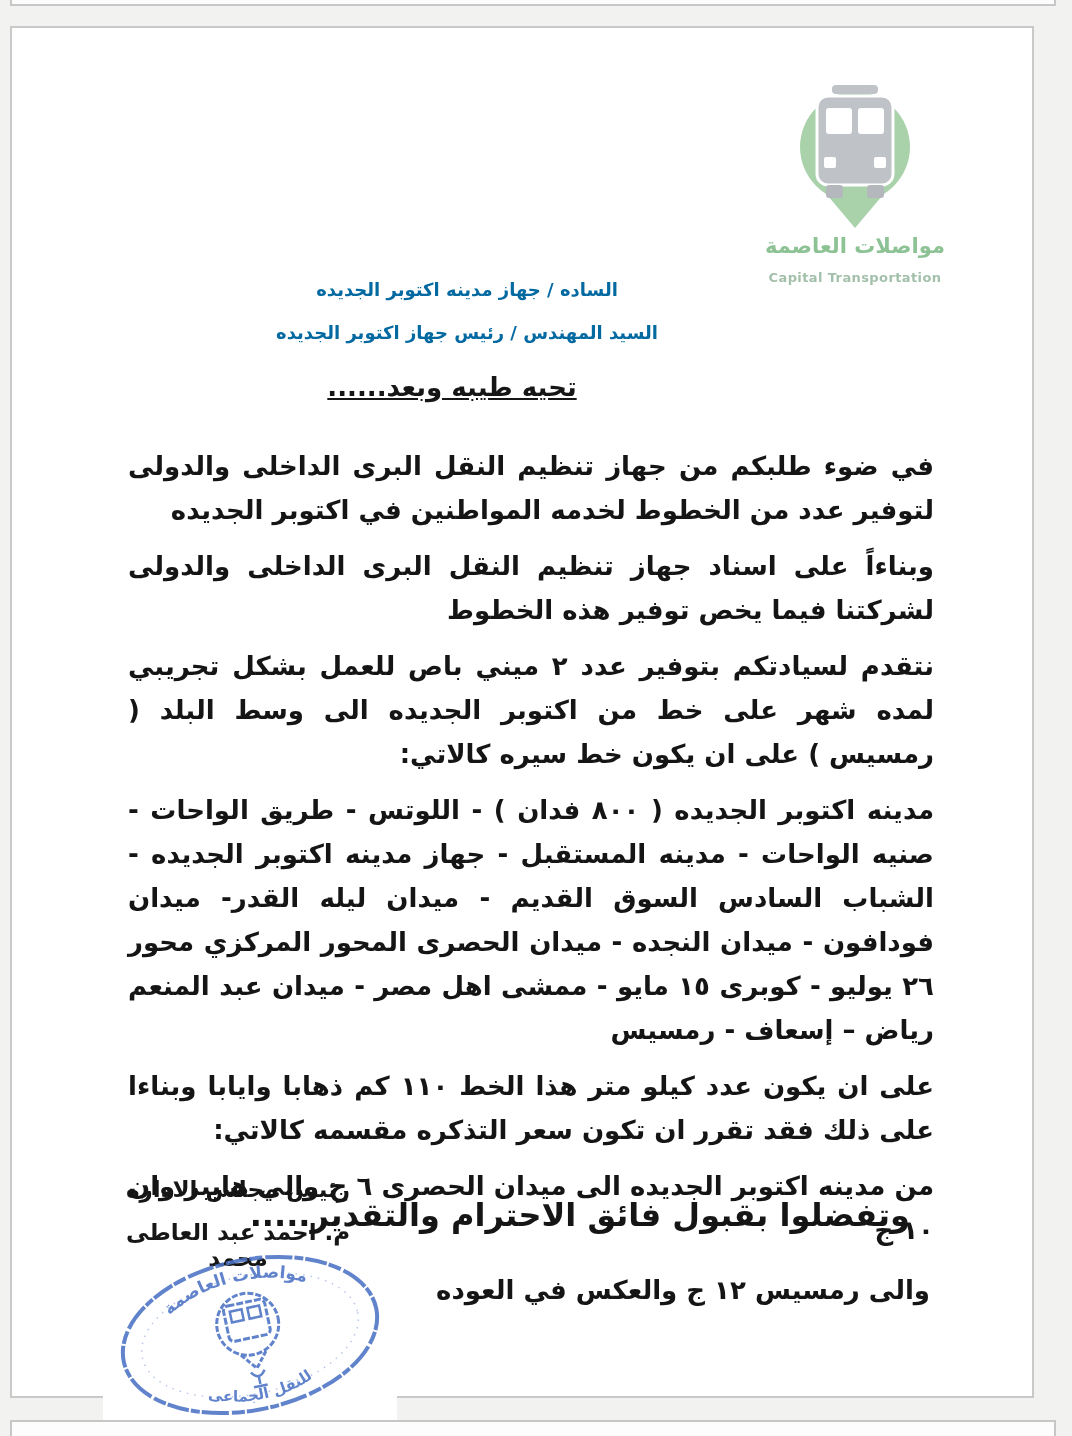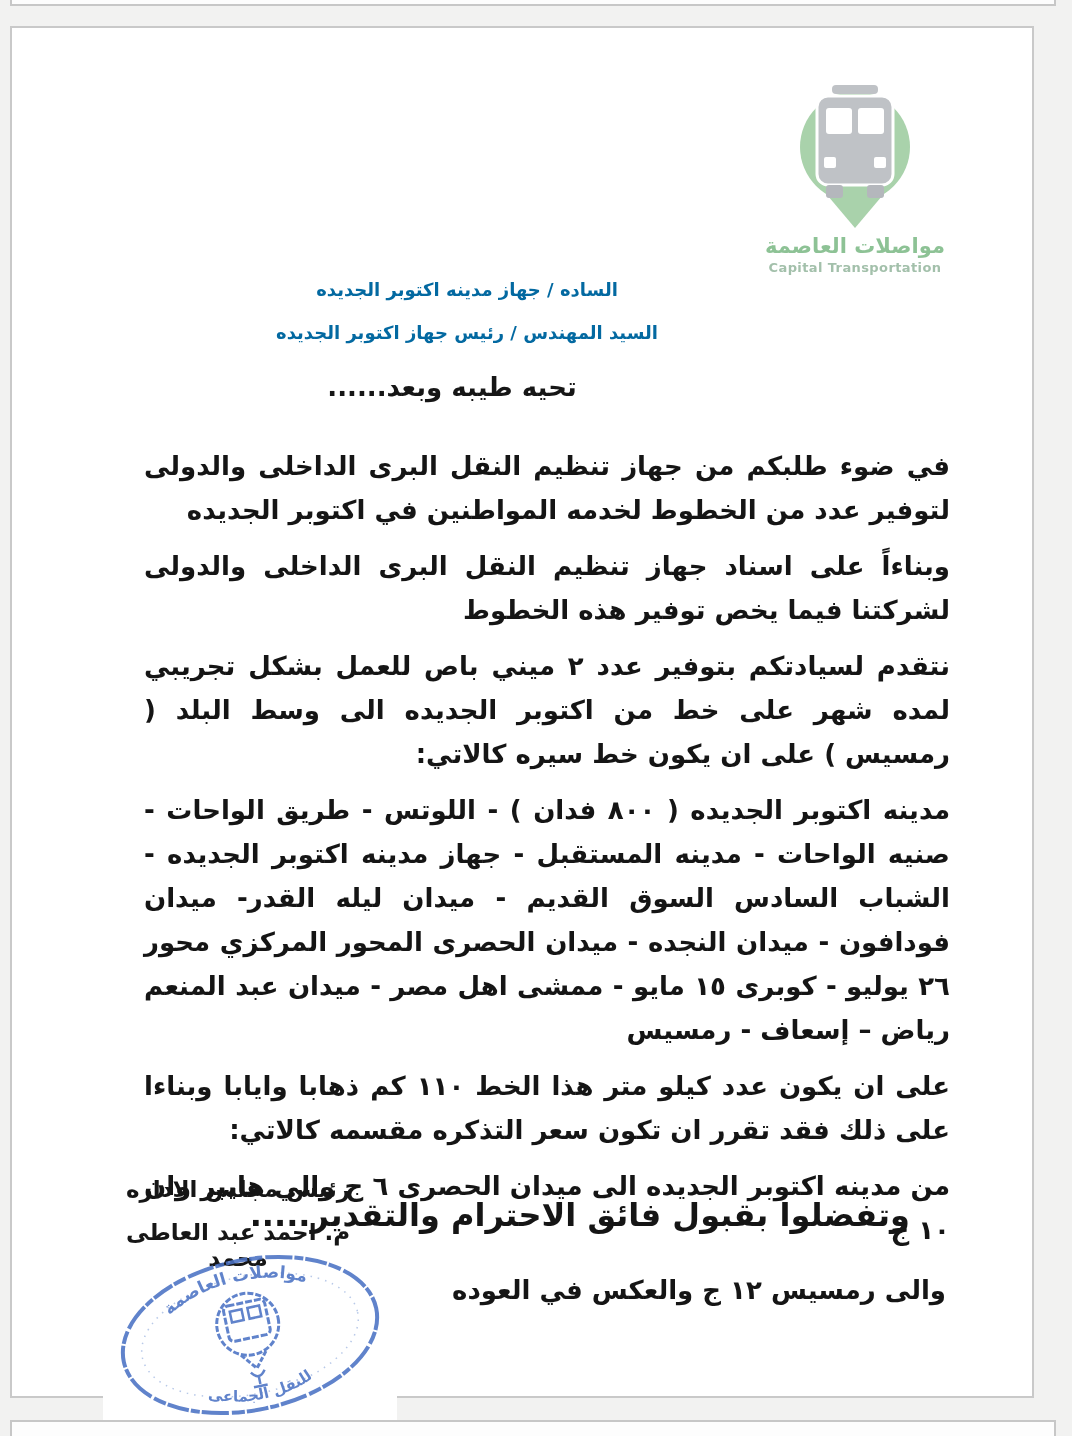--- a/index.html
+++ b/index.html
@@ -17,32 +17,32 @@
   .page{
     position:absolute;left:10px;top:26px;width:1024px;height:1372px;
     background:#ffffff;border:2px solid #c9c9c9;box-sizing:border-box;
   }
   .page *{box-sizing:border-box;}
   
   .stamp-notch{position:absolute;left:91px;top:1366px;width:294px;height:28px;background:#fff;}
   
   .logo{position:absolute;left:728px;top:52px;width:230px;text-align:center;}
   .logo-ar{font-size:21px;font-weight:bold;color:#8dc295;letter-spacing:0.5px;}
-  .logo-en{font-size:13px;font-weight:bold;color:#a3c0ab;margin-top:2px;letter-spacing:0.4px;}
+  .logo-en{font-size:13px;font-weight:bold;color:#a3c0ab;margin-top:12px;letter-spacing:0.4px;}
   
   .addressee{
     position:absolute;left:110px;top:240px;width:690px;text-align:center;
     direction:rtl;font-size:18px;font-weight:bold;color:#0369a1;line-height:43px;
   }
   .greeting{
     position:absolute;left:110px;top:344px;width:660px;text-align:center;
-    direction:rtl;font-size:26px;font-weight:bold;color:#161616;
+    direction:rtl;font-size:26px;font-weight:bold;color:#161616;text-decoration:underline;
   }
   .flow{
-    position:absolute;left:132px;top:416px;width:806px;direction:rtl;
+    position:absolute;left:116px;top:416px;width:806px;direction:rtl;
     font-size:26px;font-weight:bold;color:#151515;line-height:44px;
     text-align:justify;text-align-last:right;
   }
   .flow p{margin:0 0 12px 0;}
   .flow p.fare-1{margin-top:0;margin-bottom:16px;text-align-last:right;}
   .flow p.fare-2{text-align:center;text-align-last:right;padding-left:0;margin-left:0;margin-right:4px;}
   .fare-2-inner{display:inline-block;margin-left:110px;}
   .closing{
     position:absolute;right:122px;top:1168px;direction:rtl;text-align:right;
     font-size:32px;font-weight:bold;color:#151515;

